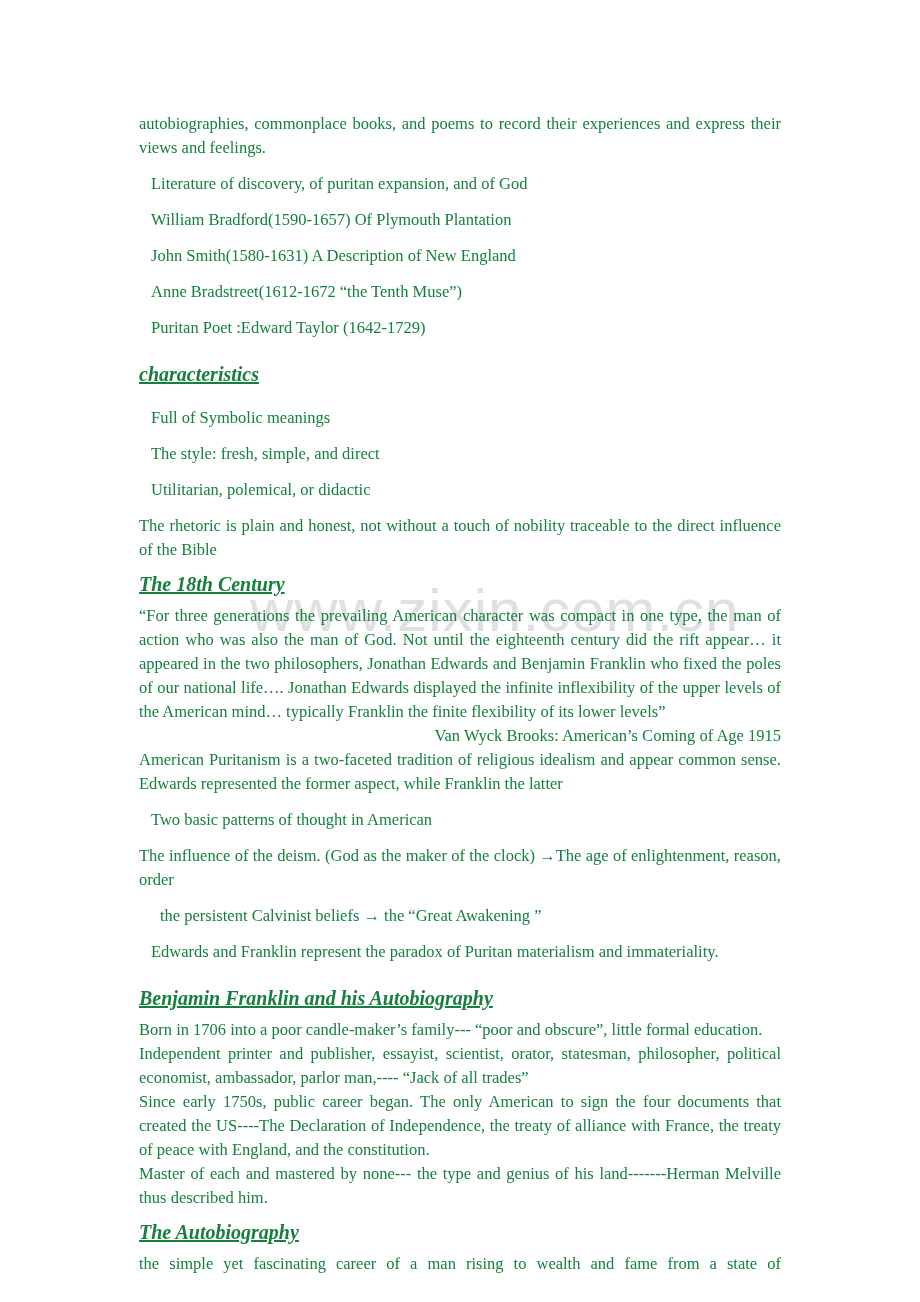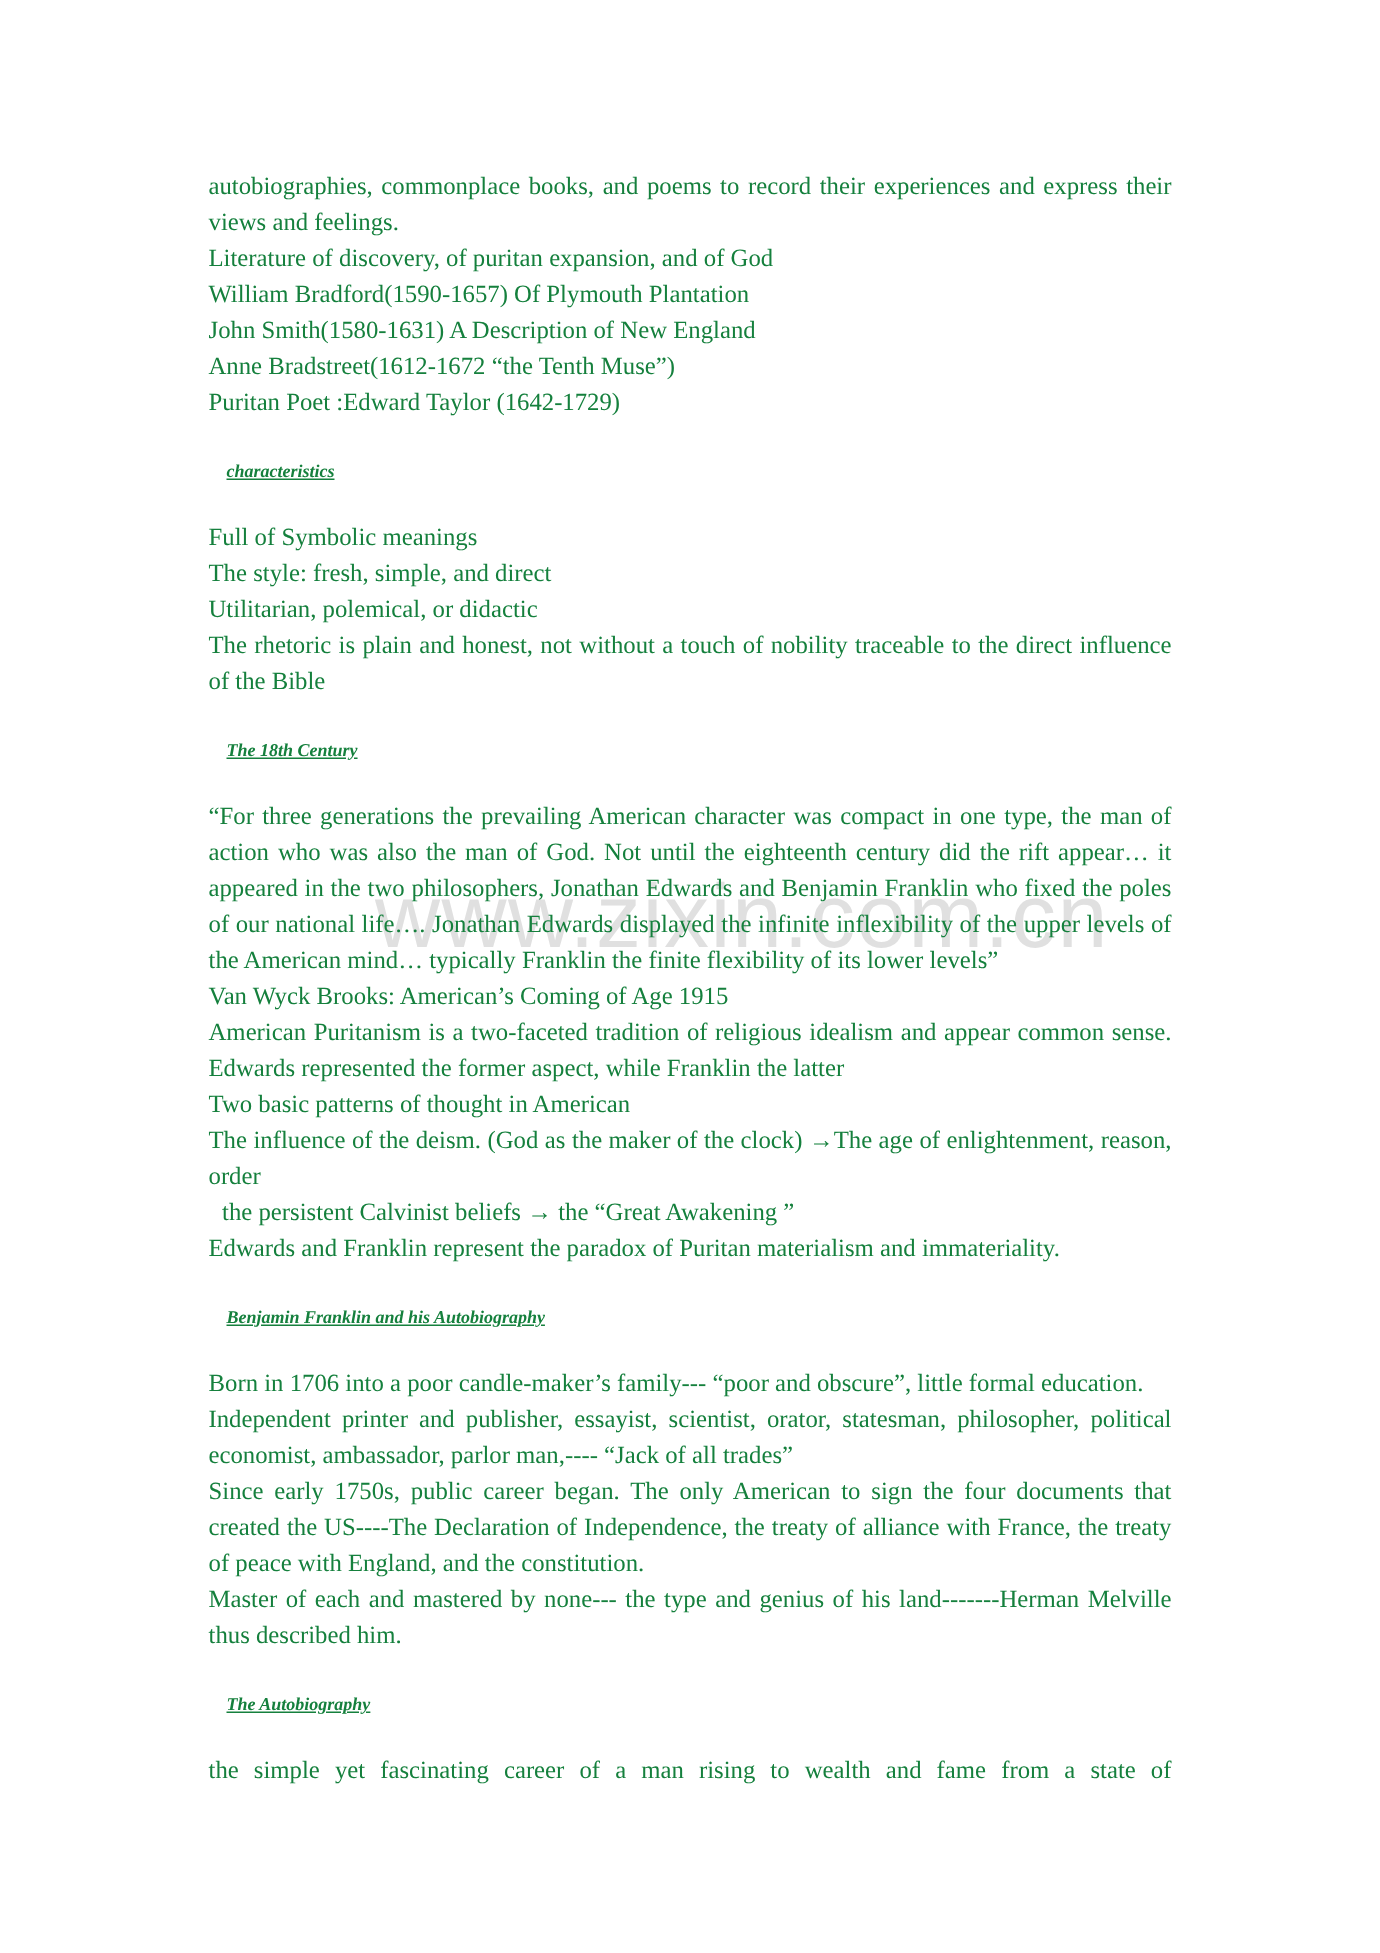--- a/index.html
+++ b/index.html
@@ -3,25 +3,25 @@
 <meta charset="utf-8">
 <style>
   html, body { margin: 0; padding: 0; background: #ffffff; }
   body { width: 920px; height: 1302px; position: relative; overflow: hidden; }
   .page {
     position: absolute; left: 139px; top: 112px; width: 642px;
     font-family: "Liberation Serif", serif; font-size: 16.5px; color: #15803d;
     line-height: 24px;
   }
   .p { margin: 0; text-align: justify; }
-  .line { margin: 0; white-space: nowrap; }
-  .center { text-align: left; margin: 0; }
+  .line { margin: 12px; white-space: nowrap; }
+  .center { text-align: right; margin: 0; }
   h2 {
     font-family: "Liberation Serif", serif; font-weight: bold; font-style: italic;
-    text-decoration: underline; font-size: 12px; margin: 12px; line-height: 24px;
+    text-decoration: underline; font-size: 20px; margin: 0; line-height: 24px;
     padding-top: 10px; padding-bottom: 8px;
   }
   .indent1 { padding-left: 10px; }
   .indent2 { padding-left: 9px; }
   .watermark {
     position: absolute; left: 250px; top: 576px;
     font-family: "Liberation Sans", sans-serif; font-size: 60px; color: #e0e0e0;
     letter-spacing: 1px; pointer-events: none; z-index: 0;
   }
   .page { z-index: 1; }

